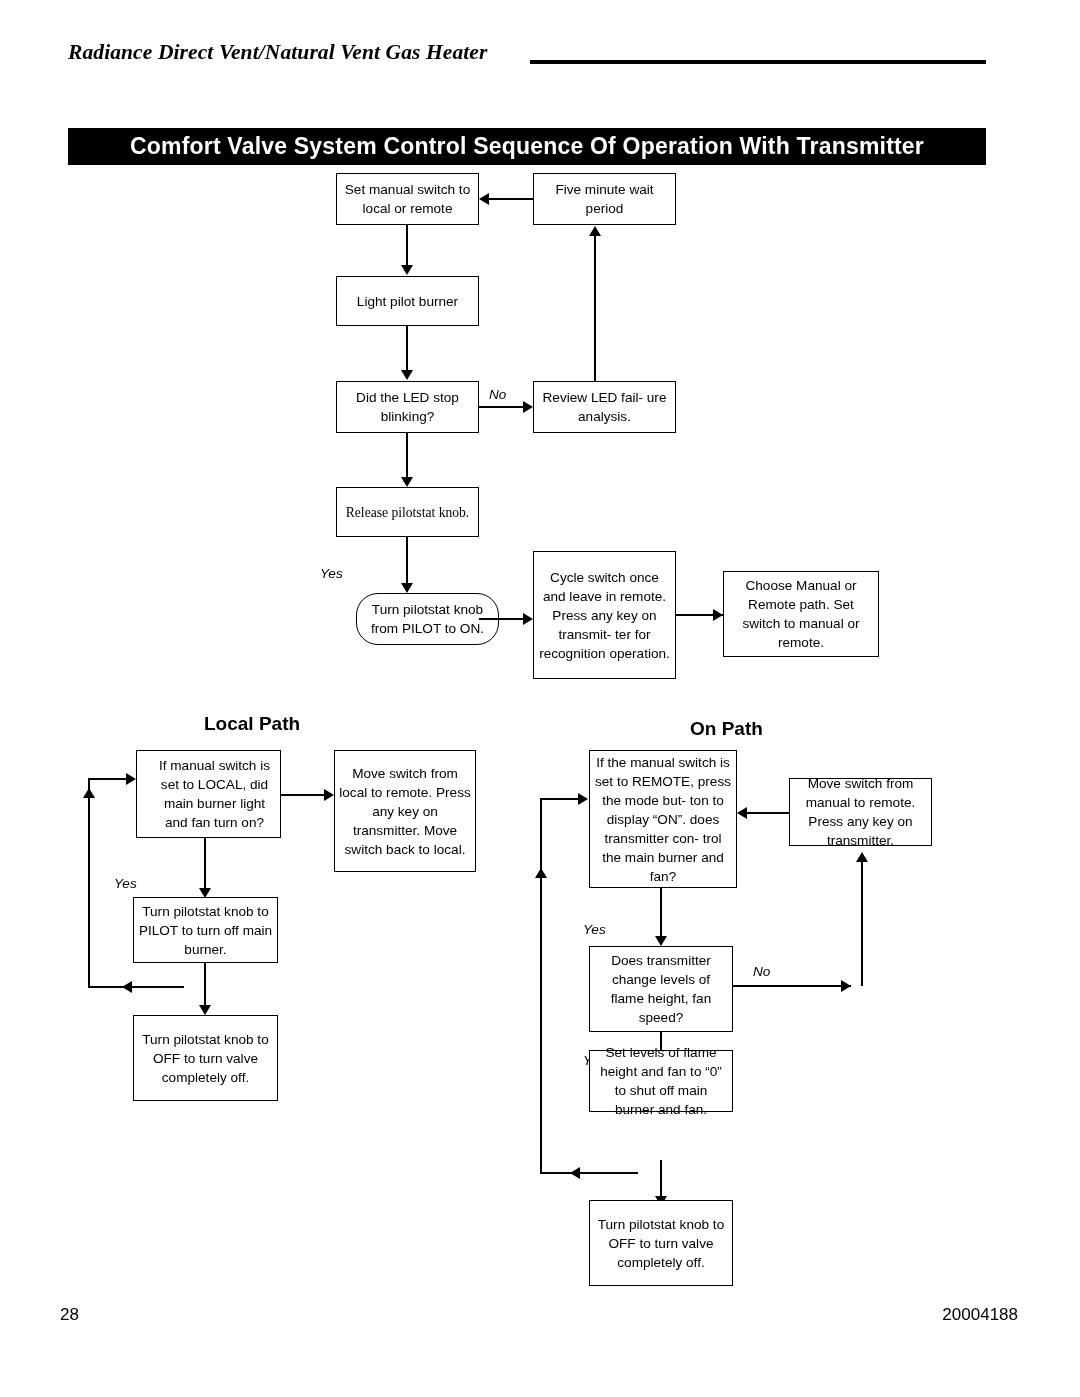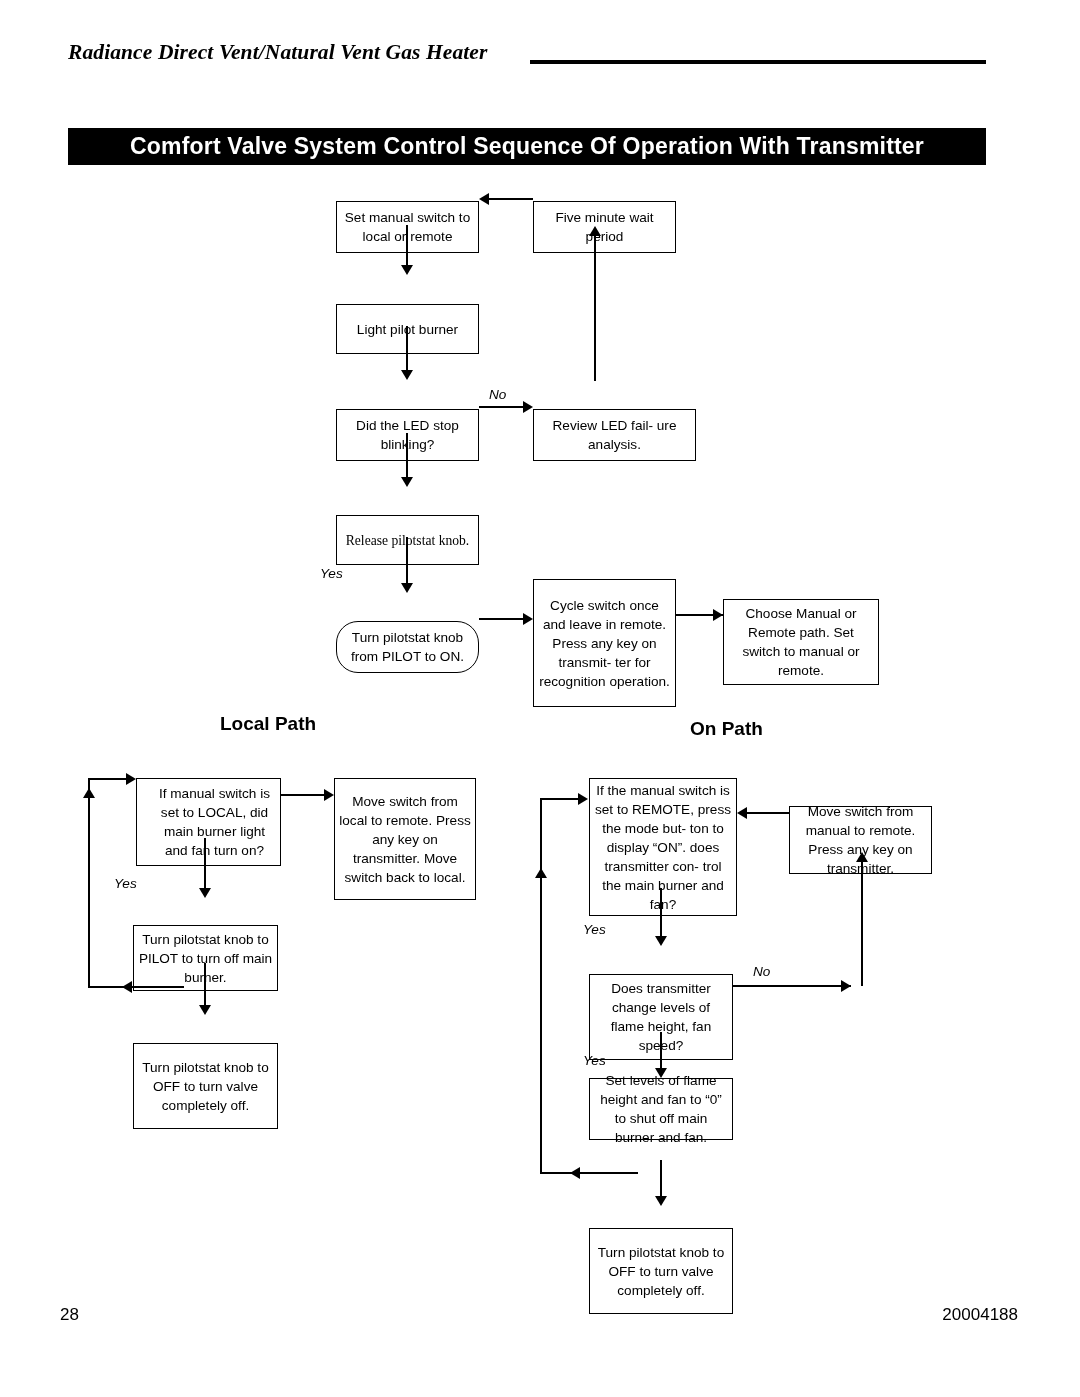--- a/index.html
+++ b/index.html
@@ -59,21 +59,20 @@
     border: 1.6px solid #000;
     background: #fff;
     box-sizing: border-box;
     font-size: 13.6px;
     line-height: 19px;
     display: flex;
     align-items: center;
     justify-content: center;
     text-align: center;
     padding: 2px 4px;
-    margin-top: 28px;
   }
   .node span { display: block; width: 100%; }
 
   
   .label {
     position: absolute;
     font-size: 13.6px;
     line-height: 17px;
     white-space: nowrap;
     font-style: italic;
@@ -156,21 +155,21 @@
 <div class="node" style="left:336px; top:276px; width:143px; height:50px;">
   <span>Light pilot burner</span>
 </div>
 
 <div class="ln lnv" style="left:406px; top:326px; height:46px;"></div>
 <div class="arrow arr-down" style="left:401px; top:370px;"></div>
 
 <div class="node" style="left:336px; top:381px; width:143px; height:52px;">
   <span>Did the LED stop blinking?</span>
 </div>
-<div class="node" style="left:533px; top:381px; width:163px; height:52px;">
+<div class="node" style="left:533px; top:381px; width:143px; height:52px;">
   <span>Review LED fail- ure analysis.</span>
 </div>
 
 <div class="ln lnh" style="left:479px; top:406px; width:44px;"></div>
 <div class="arrow arr-right" style="left:523px; top:401px;"></div>
 <div class="label" style="left:489px; top:386px;">No</div>
 
 <div class="ln lnv" style="left:594px; top:236px; height:145px;"></div>
 <div class="arrow arr-up" style="left:589px; top:226px;"></div>
 
@@ -178,39 +177,39 @@
 <div class="arrow arr-down" style="left:401px; top:477px;"></div>
 
 <div class="node" style="left:336px; top:487px; width:143px; height:50px;font-family:Liberation Serif, serif;">
   <span>Release pilotstat knob.</span>
 </div>
 
 <div class="ln lnv" style="left:406px; top:537px; height:50px;"></div>
 <div class="arrow arr-down" style="left:401px; top:583px;"></div>
 <div class="label" style="left:320px; top:565px;">Yes</div>
 
-<div class="node" style="left:336px; top:593px; width:143px; height:52px;border-radius:22px;">
+<div class="node" style="left:356px; top:593px; width:143px; height:52px;border-radius:22px;">
   <span>Turn pilotstat knob from PILOT to ON.</span>
 </div>
 
 <div class="node" style="left:533px; top:551px; width:143px; height:128px;">
   <span>Cycle switch once and leave in remote. Press any key on transmit- ter for recognition operation.</span>
 </div>
 
 <div class="ln lnh" style="left:479px; top:618px; width:44px;"></div>
 <div class="arrow arr-right" style="left:523px; top:613px;"></div>
 
 <div class="node" style="left:723px; top:571px; width:156px; height:86px;">
   <span>Choose Manual or Remote path. Set switch to manual or remote.</span>
 </div>
 
 <div class="ln lnh" style="left:676px; top:614px; width:47px;"></div>
 <div class="arrow arr-right" style="left:713px; top:609px;"></div>
 
-<div class="section-head" style="left:220px; top:713px;">Local Path</div>
+<div class="section-head" style="left:204px; top:713px;">Local Path</div>
 <div class="section-head" style="left:690px; top:718px;">On Path</div>
 
 <div class="node" style="left:136px; top:750px; width:145px; height:88px;padding-left:16px;">
   <span>If manual switch is set to LOCAL, did main burner light and fan turn on?</span>
 </div>
 <div class="node" style="left:334px; top:750px; width:142px; height:122px;">
   <span>Move switch from local to remote. Press any key on transmitter. Move switch back to local.</span>
 </div>
 
 <div class="ln lnh" style="left:281px; top:794px; width:43px;"></div>

